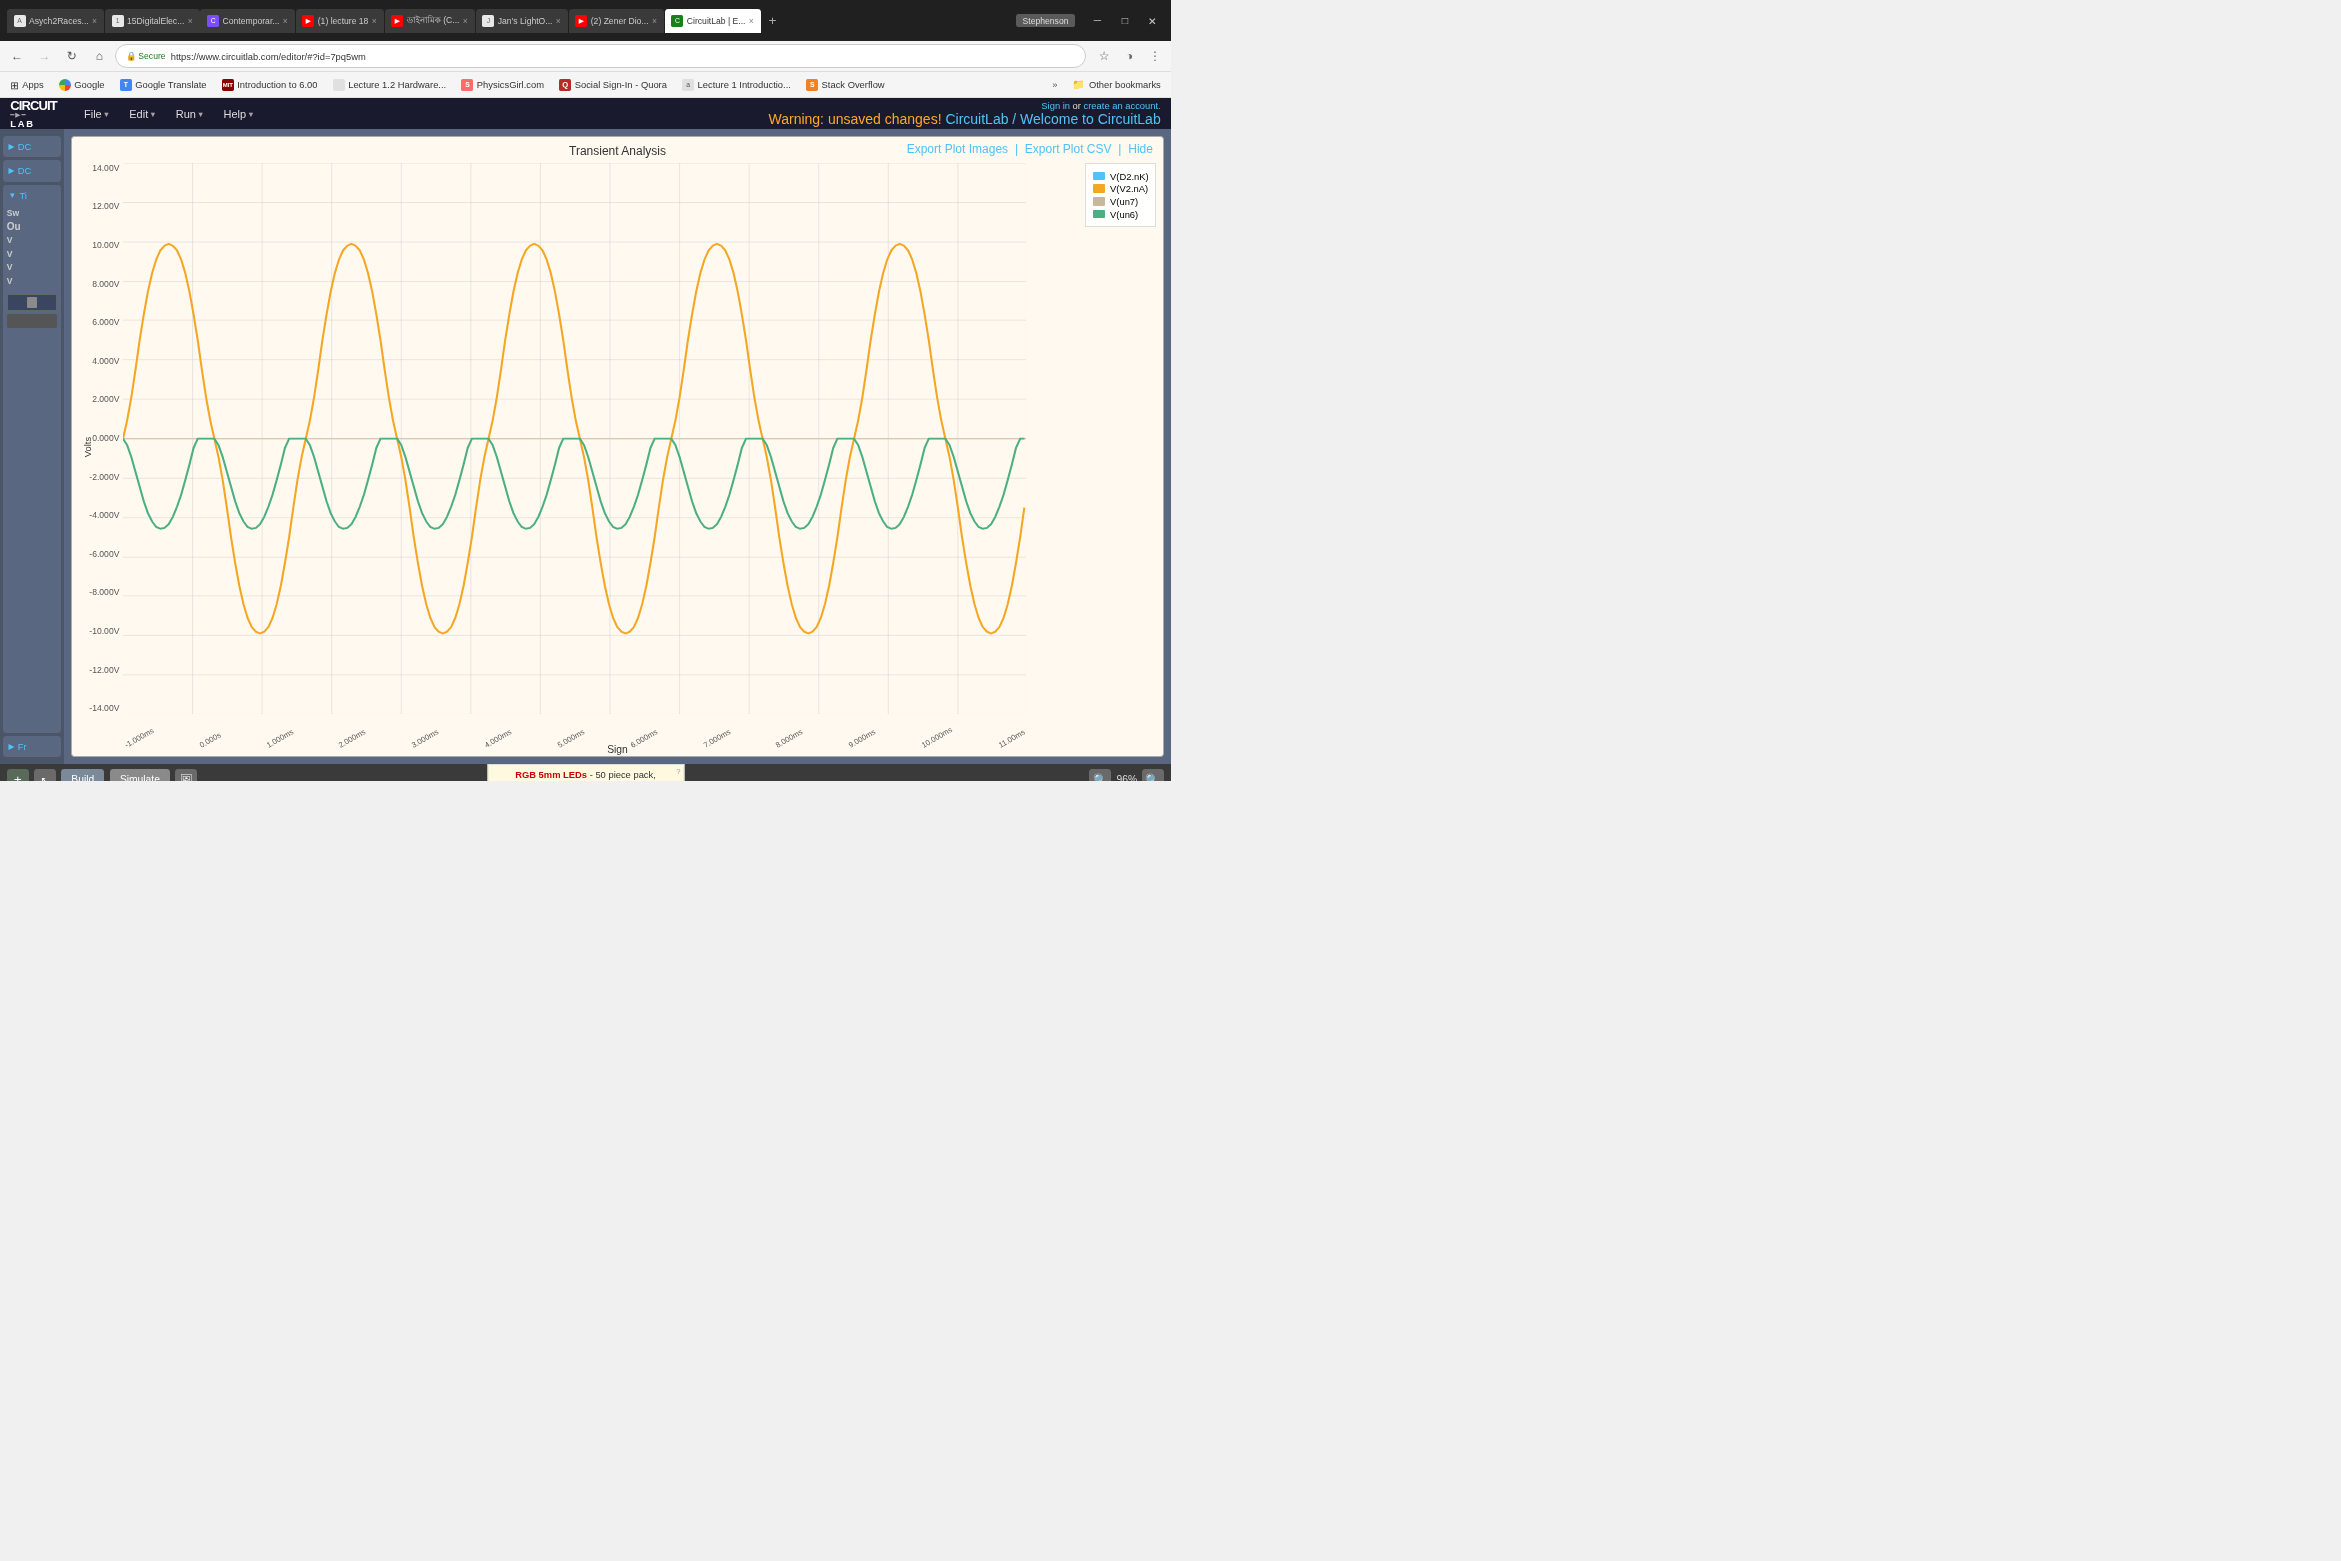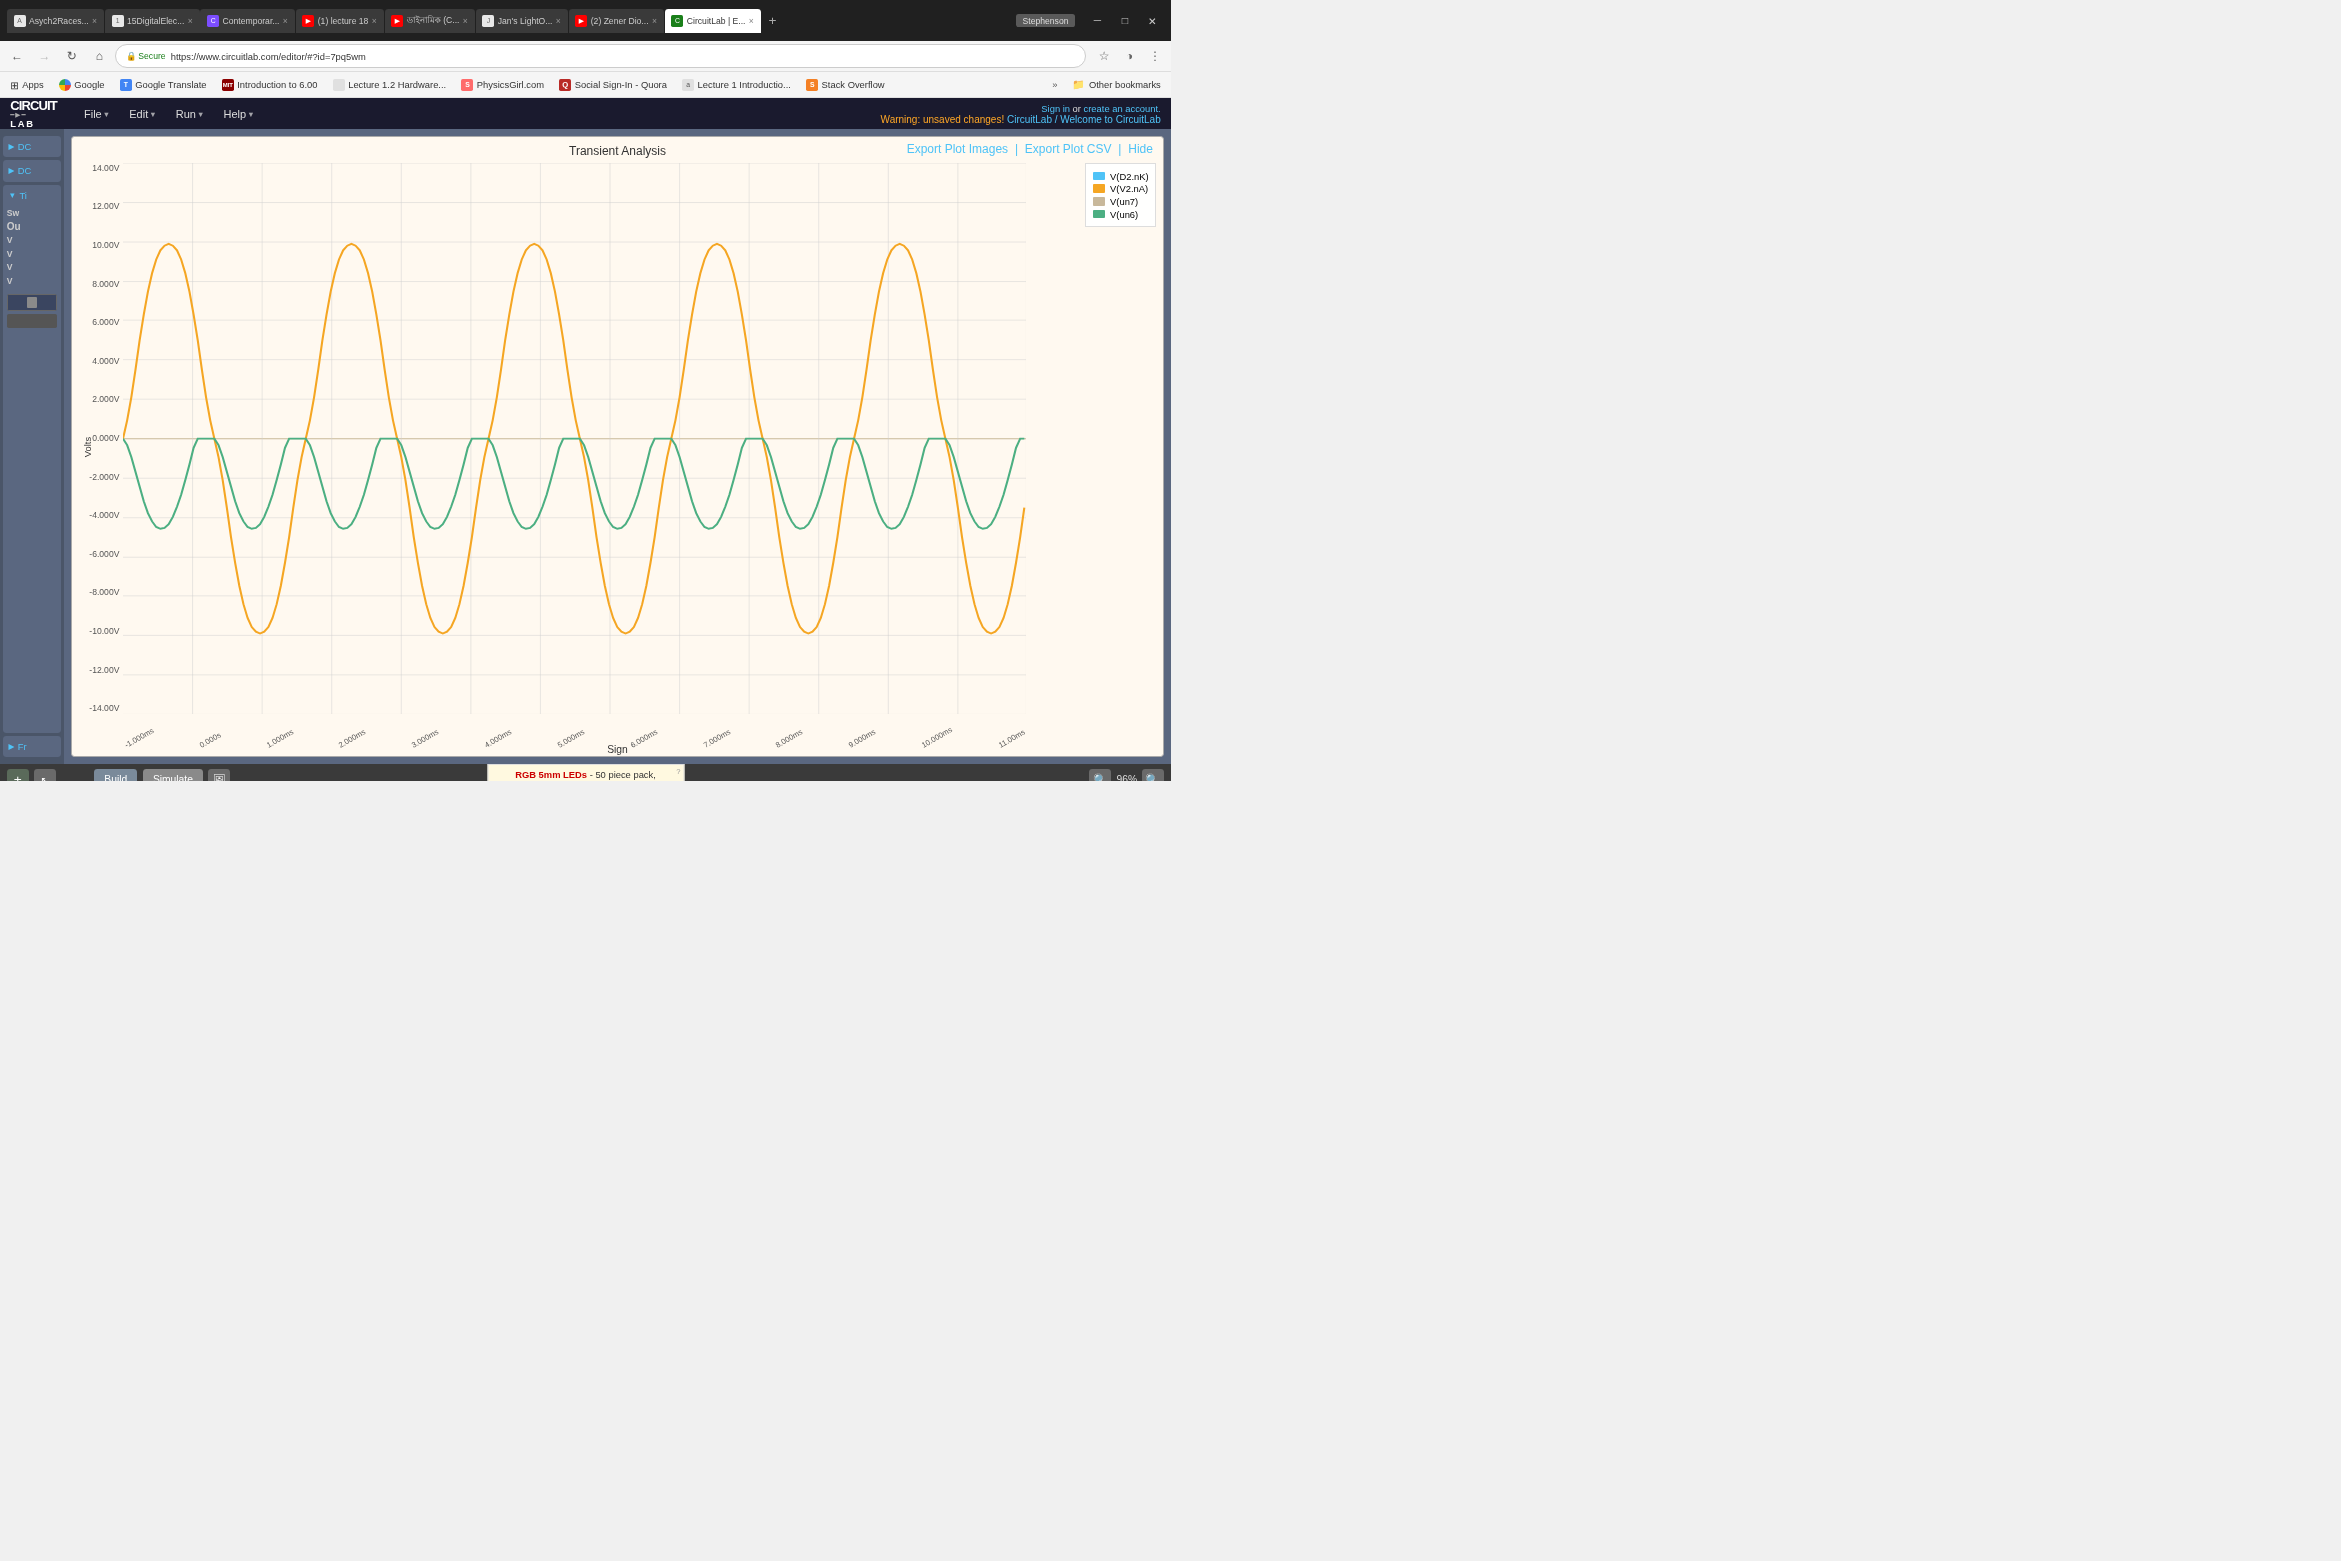--- a/index.html
+++ b/index.html
@@ -202,21 +202,21 @@
     .menu-item .arrow { font-size: 8.6px; opacity: 0.7; }
     .menu-right {
       margin-left: auto;
       display: flex;
       flex-direction: column;
       align-items: flex-end;
       color: #ccc;
       font-size: 9.4px;
     }
     .sign-in-text { color: #ddd; }
-    .warning-text { color: #ffa726; font-size: 10px; }
+    .warning-text { color: #ffa726; font-size: 14px; }
 
     
     .main-content {
       display: flex;
       height: calc(781px - 27px - 31px - 26px - 31px - 31px);
       background: #c8c8c8;
     }
 
     
     .left-sidebar {
@@ -383,21 +383,20 @@
       color: #fff;
       width: 22px;
       padding: 0;
       display: flex;
       align-items: center;
       justify-content: center;
     }
     .btn-build {
       background: #7a8a9a;
       color: #fff;
-      margin-left: 33px;
     }
     .btn-simulate {
       background: #8a8a8a;
       color: #fff;
     }
     .btn-image {
       background: #6a6a6a;
       color: #fff;
       width: 22px;
       padding: 0;

